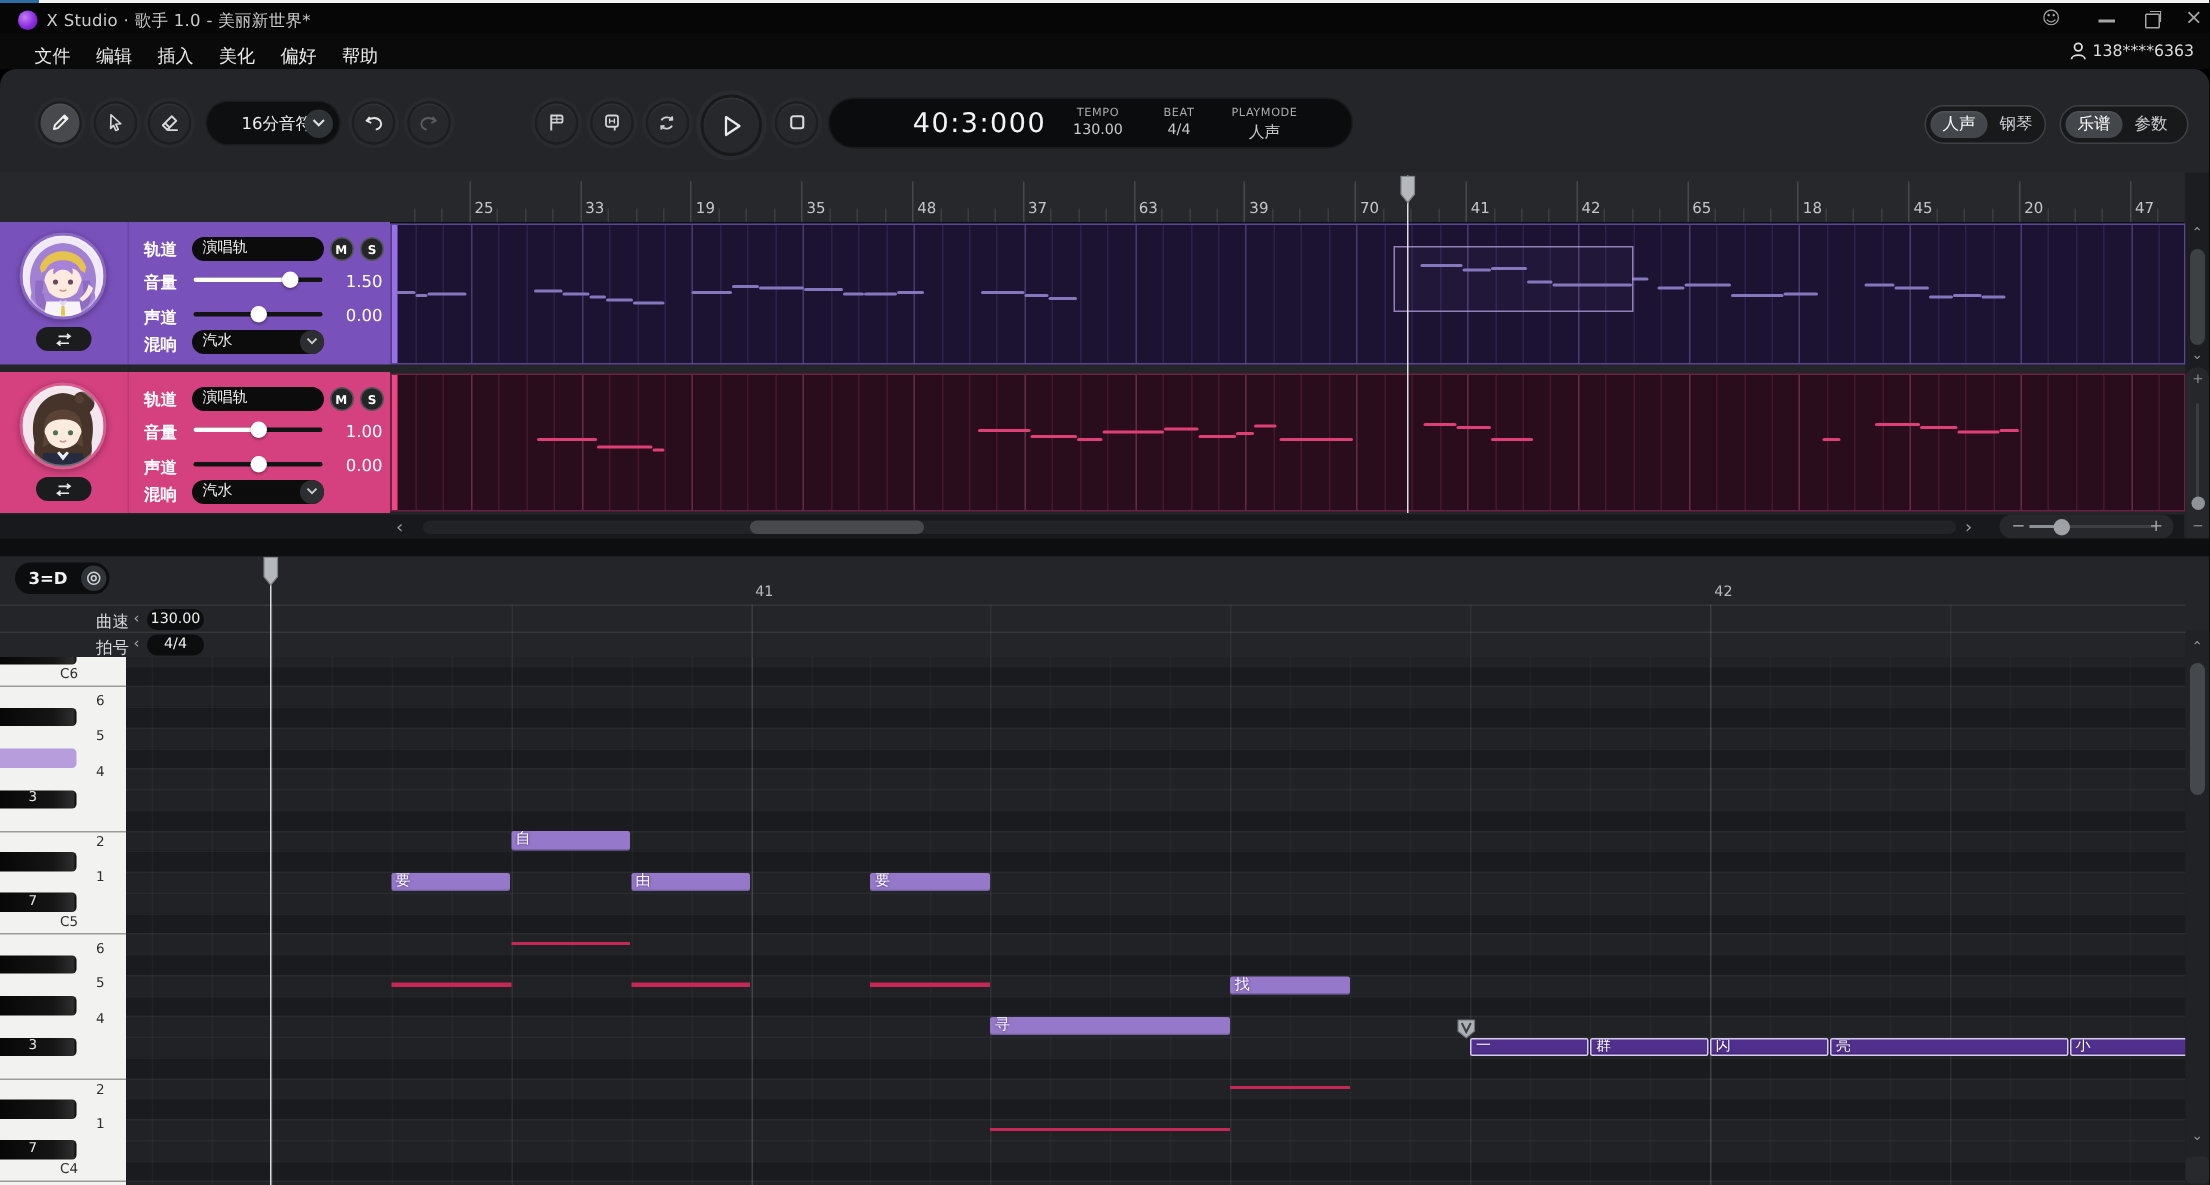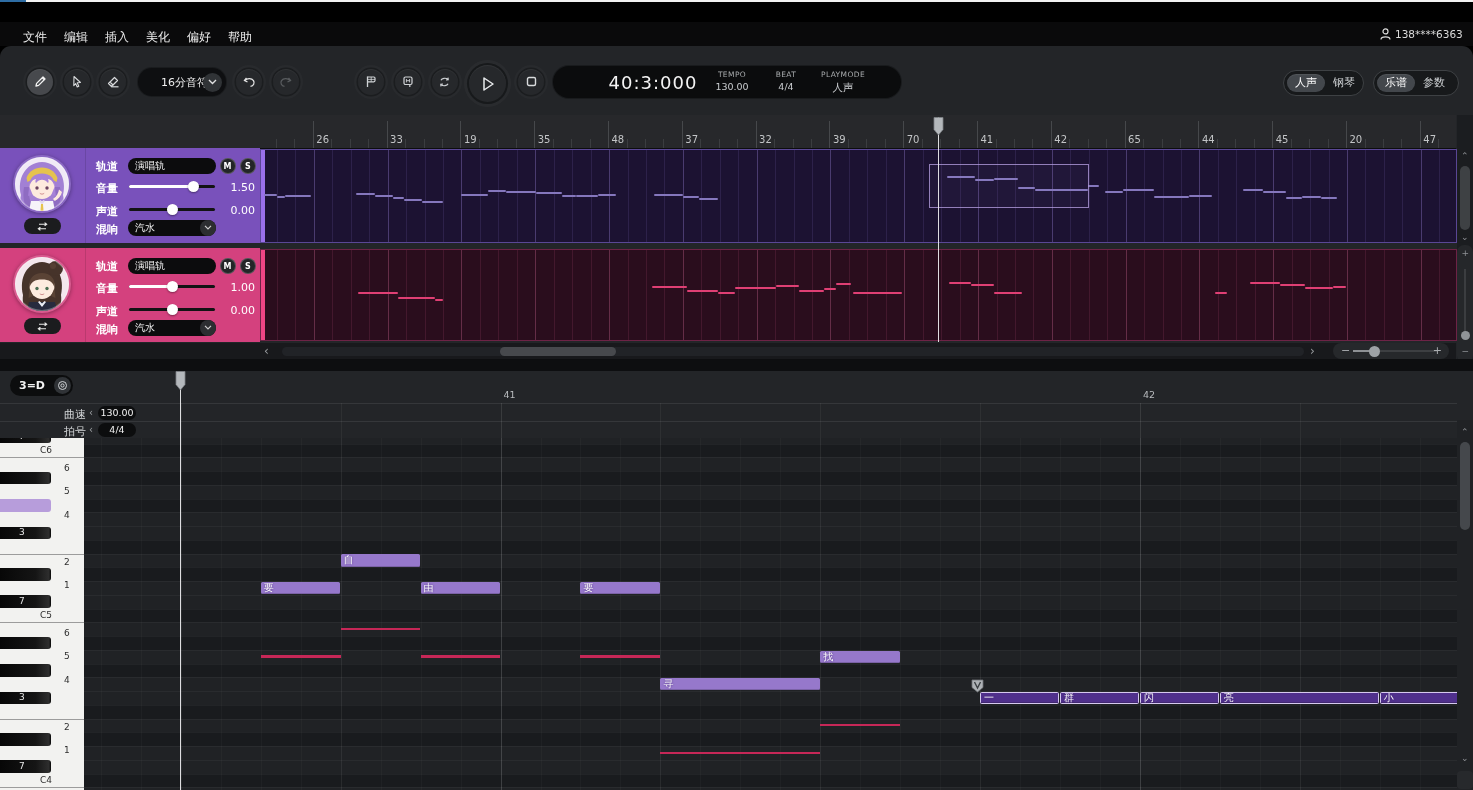--- a/index.html
+++ b/index.html
@@ -136,20 +136,33 @@
   #ed-corner{left:1457px;top:400px;width:16px;height:18px;border-radius:4px;background:#27292c;}
 </style>
 </head>
 <body>
 
 <div id="app">
 
   <div class="abs" id="edge-strip"></div>
   <div class="abs" id="edge-strip-blue"></div>
 
+  <div class="abs" id="titlebar">
+    <div class="abs" id="app-icon"></div>
+    <div class="abs txt" id="title-text">X Studio · 歌手 1.0 - 美丽新世界*</div>
+    <div class="abs win-btn" id="btn-smiley">☺</div>
+    <div class="abs win-btn" id="btn-min">
+        <div class="bar"></div>
+      </div>
+    <div class="abs win-btn" id="btn-max">
+        <div class="sq2"></div>
+        <div class="sq"></div>
+      </div>
+    <div class="abs win-btn" id="btn-close">×</div>
+  </div>
 
   <div class="abs" id="menubar">
     <div id="menu-items">
         <div class="menu-item txt" style="left:23px;">文件</div>
         <div class="menu-item txt" style="left:64px;">编辑</div>
         <div class="menu-item txt" style="left:105px;">插入</div>
         <div class="menu-item txt" style="left:146px;">美化</div>
         <div class="menu-item txt" style="left:187px;">偏好</div>
         <div class="menu-item txt" style="left:228px;">帮助</div>
       </div>
@@ -298,45 +311,45 @@
         <div class="tickB" style="left:1235.3px;"></div>
         <div class="tickB" style="left:1253.8px;"></div>
         <div class="tickB" style="left:1290.7px;"></div>
         <div class="tickB" style="left:1309.1px;"></div>
         <div class="tickB" style="left:1327.6px;"></div>
         <div class="tickB" style="left:1364.5px;"></div>
         <div class="tickB" style="left:1382.9px;"></div>
         <div class="tickB" style="left:1401.4px;"></div>
         <div class="tickB" style="left:1438.3px;"></div>
         <div class="tickM" style="left:312.8px;"></div>
-        <div class="ruler-label txt" style="left:316.3px;">26</div>
+        <div class="ruler-label txt" style="left:316.3px;">25</div>
         <div class="tickM" style="left:386.6px;"></div>
         <div class="ruler-label txt" style="left:390.1px;">33</div>
         <div class="tickM" style="left:460.4px;"></div>
         <div class="ruler-label txt" style="left:463.9px;">19</div>
         <div class="tickM" style="left:534.2px;"></div>
         <div class="ruler-label txt" style="left:537.7px;">35</div>
         <div class="tickM" style="left:608.0px;"></div>
         <div class="ruler-label txt" style="left:611.5px;">48</div>
         <div class="tickM" style="left:681.8px;"></div>
         <div class="ruler-label txt" style="left:685.3px;">37</div>
         <div class="tickM" style="left:755.6px;"></div>
-        <div class="ruler-label txt" style="left:759.1px;">32</div>
+        <div class="ruler-label txt" style="left:759.1px;">63</div>
         <div class="tickM" style="left:829.4px;"></div>
         <div class="ruler-label txt" style="left:832.9px;">39</div>
         <div class="tickM" style="left:903.2px;"></div>
         <div class="ruler-label txt" style="left:906.7px;">70</div>
         <div class="tickM" style="left:977.0px;"></div>
         <div class="ruler-label txt" style="left:980.5px;">41</div>
         <div class="tickM" style="left:1050.8px;"></div>
         <div class="ruler-label txt" style="left:1054.3px;">42</div>
         <div class="tickM" style="left:1124.6px;"></div>
         <div class="ruler-label txt" style="left:1128.1px;">65</div>
         <div class="tickM" style="left:1198.4px;"></div>
-        <div class="ruler-label txt" style="left:1201.9px;">44</div>
+        <div class="ruler-label txt" style="left:1201.9px;">18</div>
         <div class="tickM" style="left:1272.2px;"></div>
         <div class="ruler-label txt" style="left:1275.7px;">45</div>
         <div class="tickM" style="left:1346.0px;"></div>
         <div class="ruler-label txt" style="left:1349.5px;">20</div>
         <div class="tickM" style="left:1419.8px;"></div>
         <div class="ruler-label txt" style="left:1423.3px;">47</div>
       </div>
 
     <div id="track-rows">
         <div class="track-row" style="top:102px;height:95px;background:#7951bb;">

